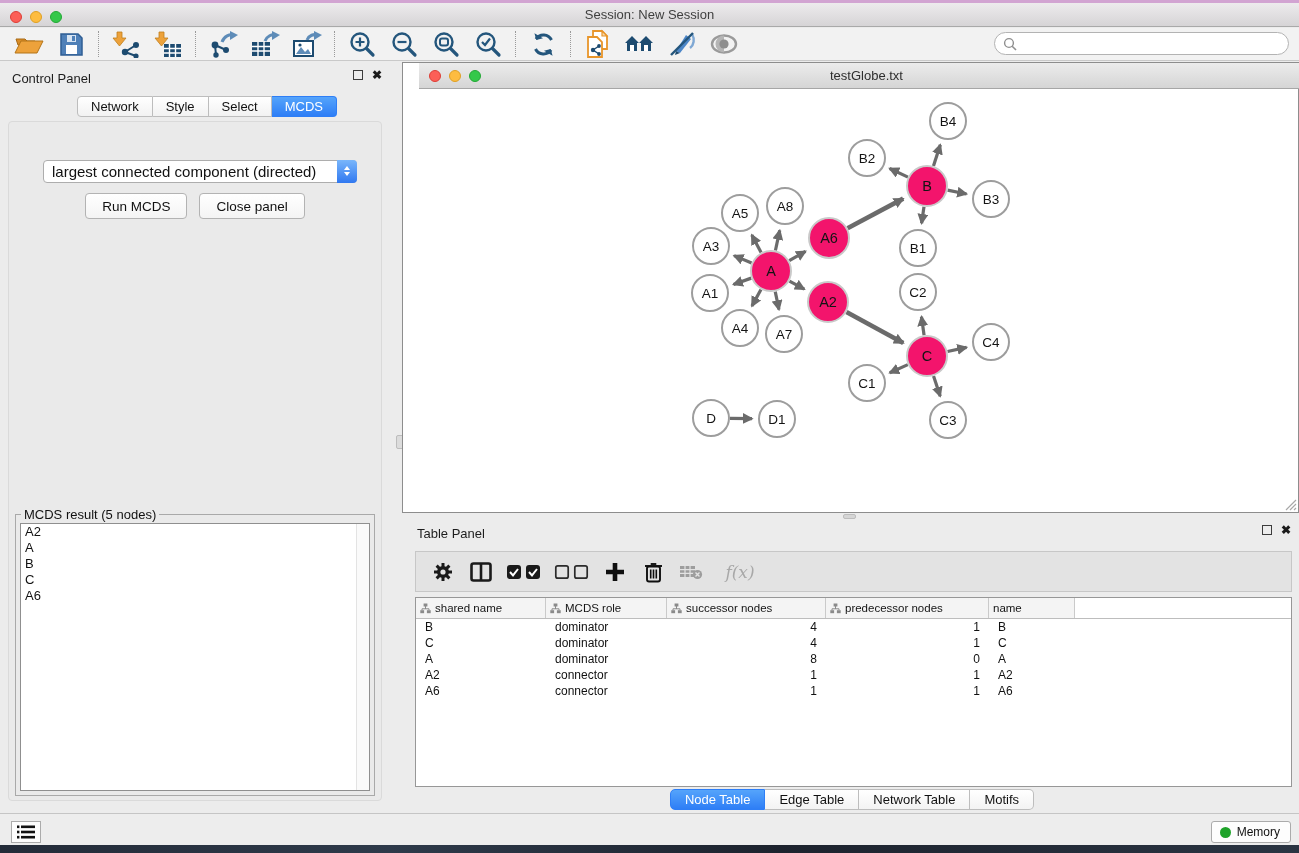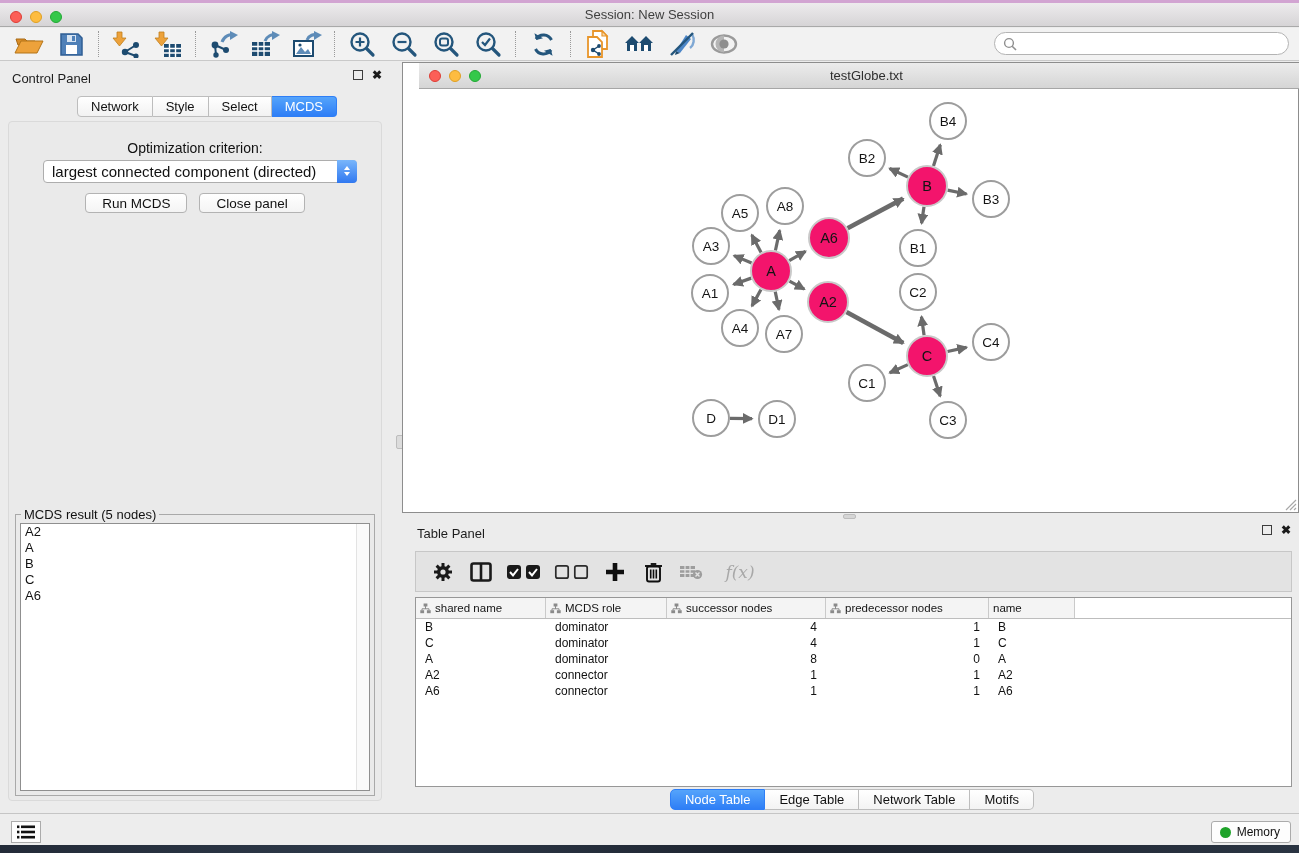--- a/index.html
+++ b/index.html
@@ -43,21 +43,21 @@
     background:#eaeaea; border:1px solid #dadada; border-radius:4px; }
   .opt-label { position:absolute; left:0; top:18px; width:100%; text-align:center; font-size:14px; color:#111; }
   .dropdown { position:absolute; left:34px; top:38px; width:314px; height:23px; background:#fff;
     border:1px solid #adadad; border-radius:4px; display:flex; align-items:center; cursor:pointer; }
   .dropdown-text { flex:1; font-size:15px; padding-left:8px; color:#111; white-space:nowrap; }
   .dropdown-stepper { width:20px; height:23px; margin:-1px -1px 0 0; border-radius:0 4px 4px 0;
     background:linear-gradient(#79b6fb,#3078f0); display:flex; flex-direction:column; align-items:center; justify-content:center; gap:2px; }
   .arrow-up { width:0; height:0; border-left:3.5px solid transparent; border-right:3.5px solid transparent; border-bottom:4.5px solid #fff; }
   .arrow-down { width:0; height:0; border-left:3.5px solid transparent; border-right:3.5px solid transparent; border-top:4.5px solid #fff; }
   .cp-buttons { position:absolute; left:0; top:71px; width:100%; display:flex; justify-content:center; gap:12px; }
-  .btn { height:20px; padding:0 16px; background:linear-gradient(#ffffff,#f4f4f4); border:1px solid #b3b3b3;
+  .btn { height:26px; padding:0 16px; background:linear-gradient(#ffffff,#f4f4f4); border:1px solid #b3b3b3;
     border-radius:4px; font-size:13.5px; color:#111; display:flex; align-items:center; cursor:pointer; }
   .mcds-fieldset { position:absolute; left:6px; top:392px; width:360px; height:282px;
     border:1px solid #a9a9a9; }
   .mcds-legend { position:absolute; left:5px; top:-8px; background:#eaeaea; padding:0 3px; font-size:13px; color:#111; }
   .mcds-list { position:absolute; left:4px; top:8px; width:350px; height:268px; background:#fff;
     border:1px solid #8f8f8f; overflow:hidden; }
   .mcds-scroll { position:absolute; right:0; top:0; width:13px; height:100%; background:#fafafa; border-left:1px solid #e3e3e3; }
   .mcds-item { font-size:13px; color:#111; line-height:16px; padding-left:4px; cursor:default; }
 
   
@@ -270,21 +270,20 @@
     <span class="float-icon"></span>
     <span class="close-icon">✖</span>
   </div>
   <div class="cp-tabs" id="cp-tabs">
       <div class="cp-tab">Network</div>
       <div class="cp-tab">Style</div>
       <div class="cp-tab">Select</div>
       <div class="cp-tab active">MCDS</div>
     </div>
   <div class="cp-body">
-    <div class="opt-label">Optimization criterion:</div>
     <div class="dropdown">
       <span class="dropdown-text">largest connected component (directed)</span>
       <span class="dropdown-stepper">
         <span class="arrow-up"></span>
           <span class="arrow-down"></span>
       </span>
     </div>
     <div class="cp-buttons">
       <div class="btn">Run MCDS</div>
       <div class="btn">Close panel</div>

